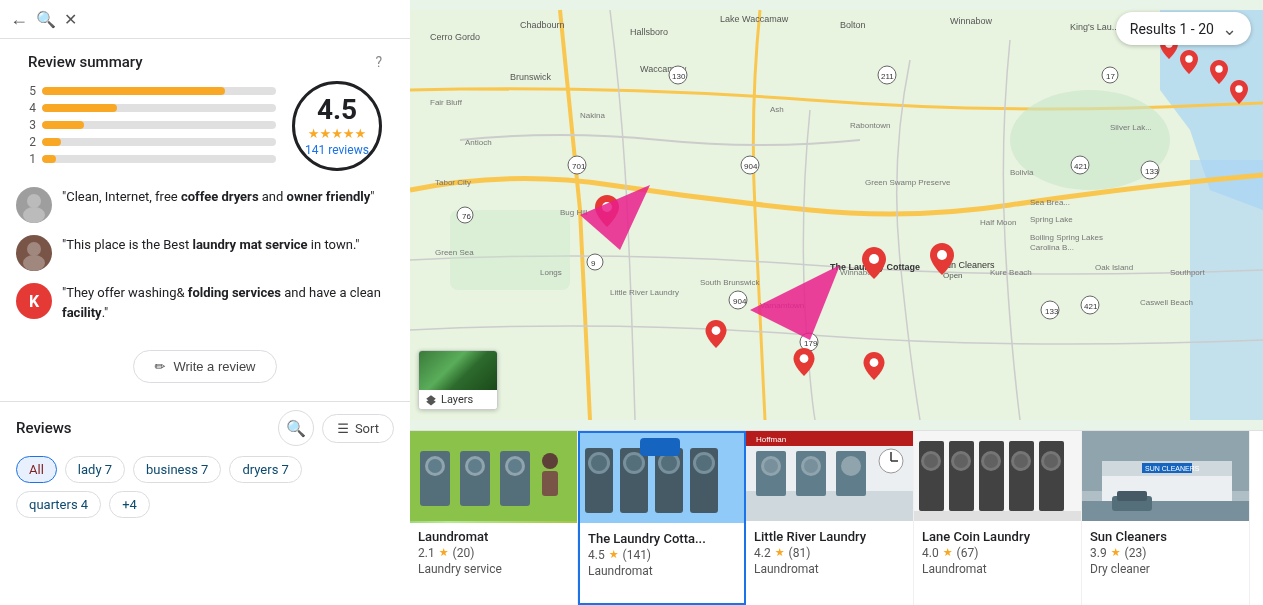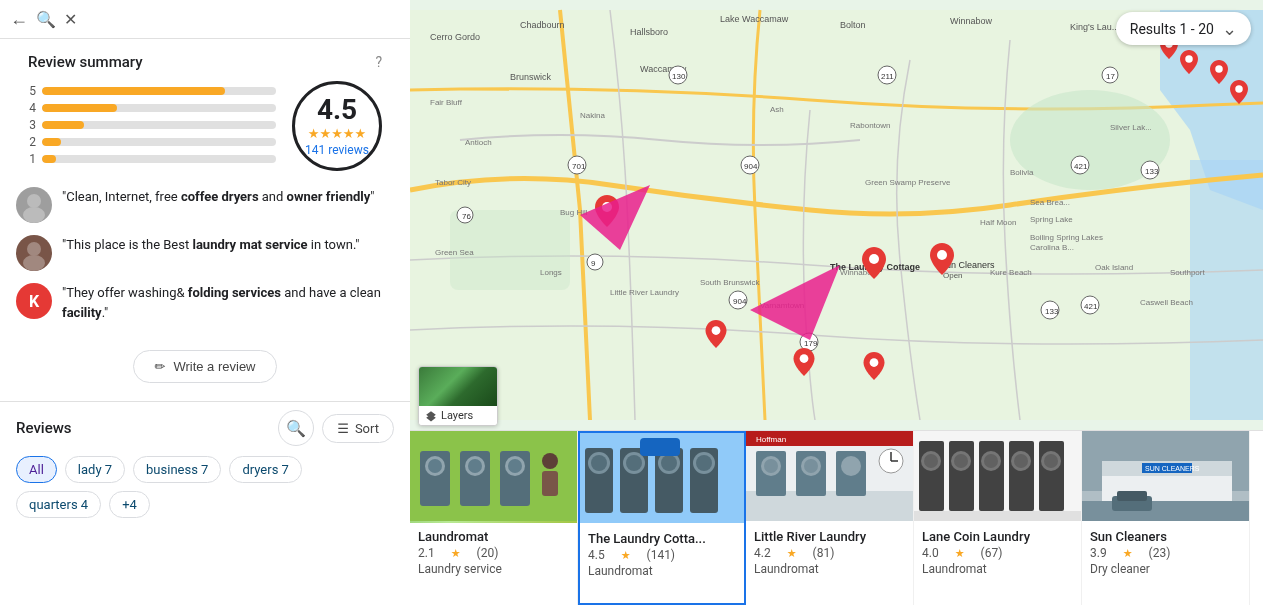--- a/index.html
+++ b/index.html
@@ -228,21 +228,21 @@
       padding: 5px 12px;
       font-size: 13px;
       color: #0c4a6e;
       cursor: pointer;
       background: #fff;
       white-space: nowrap;
     }
     .chip.active {
       background: #e8f0fe;
       border-color: #1a73e8;
-      color: #4c1d95;
+      color: #7f1d1d;
     }
 
     
     .map-area {
       flex: 1;
       position: relative;
       overflow: hidden;
       display: flex;
       flex-direction: column;
     }
@@ -315,22 +315,22 @@
     .card-name {
       font-size: 13px;
       font-weight: 500;
       color: #202124;
       white-space: nowrap;
       overflow: hidden;
       text-overflow: ellipsis;
     }
     .card-rating-row {
       display: flex;
-      align-items: flex-end;
-      gap: 16px;
+      align-items: flex-start;
+      gap: 4px;
       font-size: 12px;
       color: #555;
       margin: 2px 0;
     }
     .card-stars {
       color: #f9a825;
       font-size: 11px;
     }
     .card-type {
       font-size: 12px;
@@ -626,21 +626,21 @@
       </div>
     </div>
 
     <svg style="position:absolute;top:0;left:0;width:100%;height:100%;pointer-events:none;">
 
       <polygon points="170,215 240,185 210,250" fill="#e91e8c" opacity="0.85"></polygon>
 
       <polygon points="340,310 430,265 400,340" fill="#e91e8c" opacity="0.85"></polygon>
     </svg>
 
-    <div style="position:absolute;bottom:4px;left:8px;background:#fff;border:1px solid #ccc;border-radius:4px;box-shadow:0 1px 4px rgba(0,0,0,0.2);overflow:hidden;width:80px;height:60px;display:flex;flex-direction:column;">
+    <div style="position:absolute;bottom:20px;left:8px;background:#fff;border:1px solid #ccc;border-radius:4px;box-shadow:0 1px 4px rgba(0,0,0,0.2);overflow:hidden;width:80px;height:60px;display:flex;flex-direction:column;">
       <div style="flex:1;background:linear-gradient(135deg,#3a7a3a 0%,#5aad5a 40%,#2d6a2d 60%,#1a4a1a 100%);"></div>
       <div style="display:flex;align-items:center;gap:4px;padding:3px 6px;background:#fff;">
         <svg width="12" height="12" viewBox="0 0 20 20">
             <path d="M10 2L2 8l8 6 8-6-8-6zM2 13l8 6 8-6-4-3-4 3-4-3z" fill="#555"></path>
           </svg>
         <span style="font-size:11px;color:#333;">Layers</span>
       </div>
     </div>
 
     <div class="results-bar">

